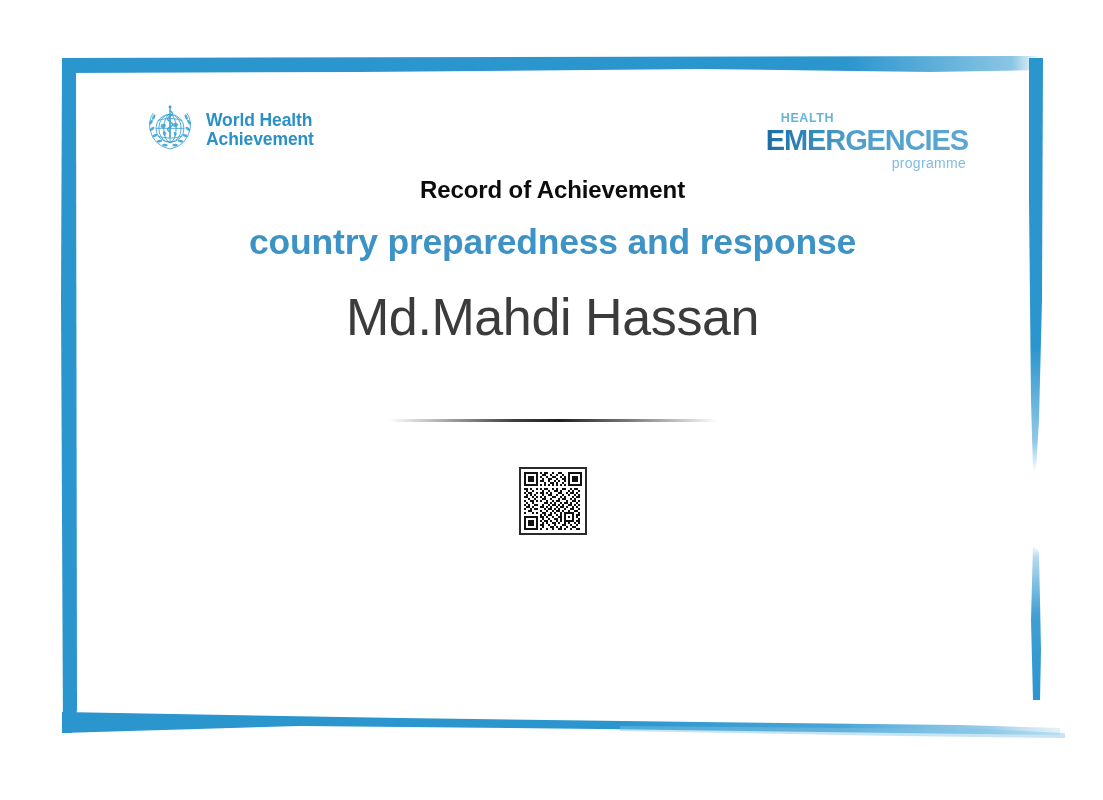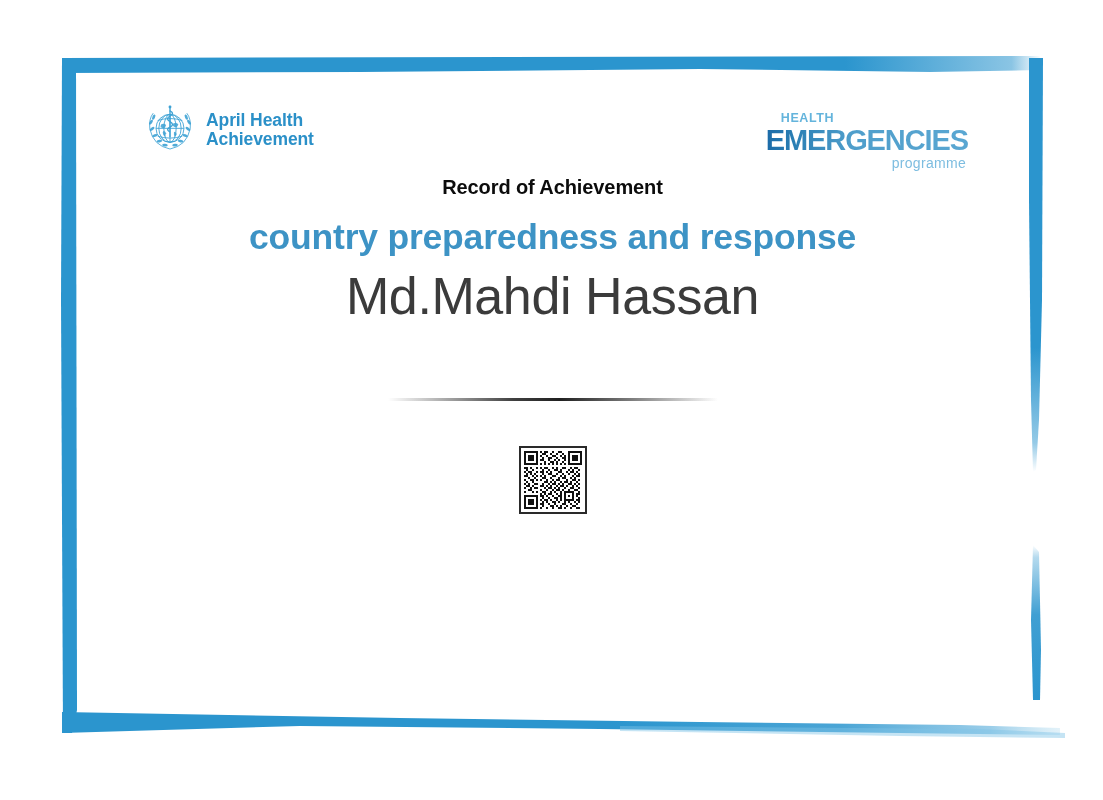--- a/index.html
+++ b/index.html
@@ -99,21 +99,21 @@
     font-size: 14px;
     color: #7dbde0;
     letter-spacing: 0.3px;
     margin-top: 1px;
     margin-right: 2px;
   }
 
   
   #record-label {
     text-align: center;
-    font-size: 20px;
+    font-size: 24px;
     font-weight: bold;
     color: #0c0c0c;
     margin-top: 24px;
     letter-spacing: -0.1px;
   }
 
   #course-title {
     text-align: center;
     color: #3d93c5;
     font-weight: bold;
@@ -123,21 +123,21 @@
     padding: 0 4px;
     letter-spacing: -0.2px;
     font-family: "Liberation Sans Narrow", "Liberation Sans", sans-serif;
   }
 
   #recipient-name {
     text-align: center;
     color: #3b3b3b;
     font-size: 52px;
     font-weight: normal;
-    margin-top: 4px;
+    margin-top: 20px;
     letter-spacing: -0.4px;
   }
 
   #issue-date {
     text-align: center;
     color: #3b3b3b;
     font-size: 27px;
     font-weight: normal;
     margin-top: 10px;
     letter-spacing: 0.1px;
@@ -262,21 +262,21 @@
             <ellipse cx="79" cy="27" rx="5" ry="2.4" transform="rotate(68 79 27)"></ellipse>
           </g>
 
           <g stroke="#3da2d4" stroke-width="2.4" fill="none" stroke-linecap="round">
             <line x1="50" y1="8" x2="50" y2="62"></line>
             <path d="M 50,16 q 9,4 0,9 q -9,5 0,10 q 9,5 0,10 q -8,4 -1,8"></path>
           </g>
           <circle cx="50" cy="9" r="2.6" fill="#3da2d4"></circle>
         </svg>
         <div id="who-wordmark">
-          <div>April Health</div>
+          <div>World Health</div>
           <div>Achievement</div>
         </div>
       </div>
 
       <div id="he-logo">
         <div id="he-health">HEALTH</div>
         <div id="he-emergencies">EMERGENCIES</div>
         <div id="he-programme">programme</div>
       </div>
 

